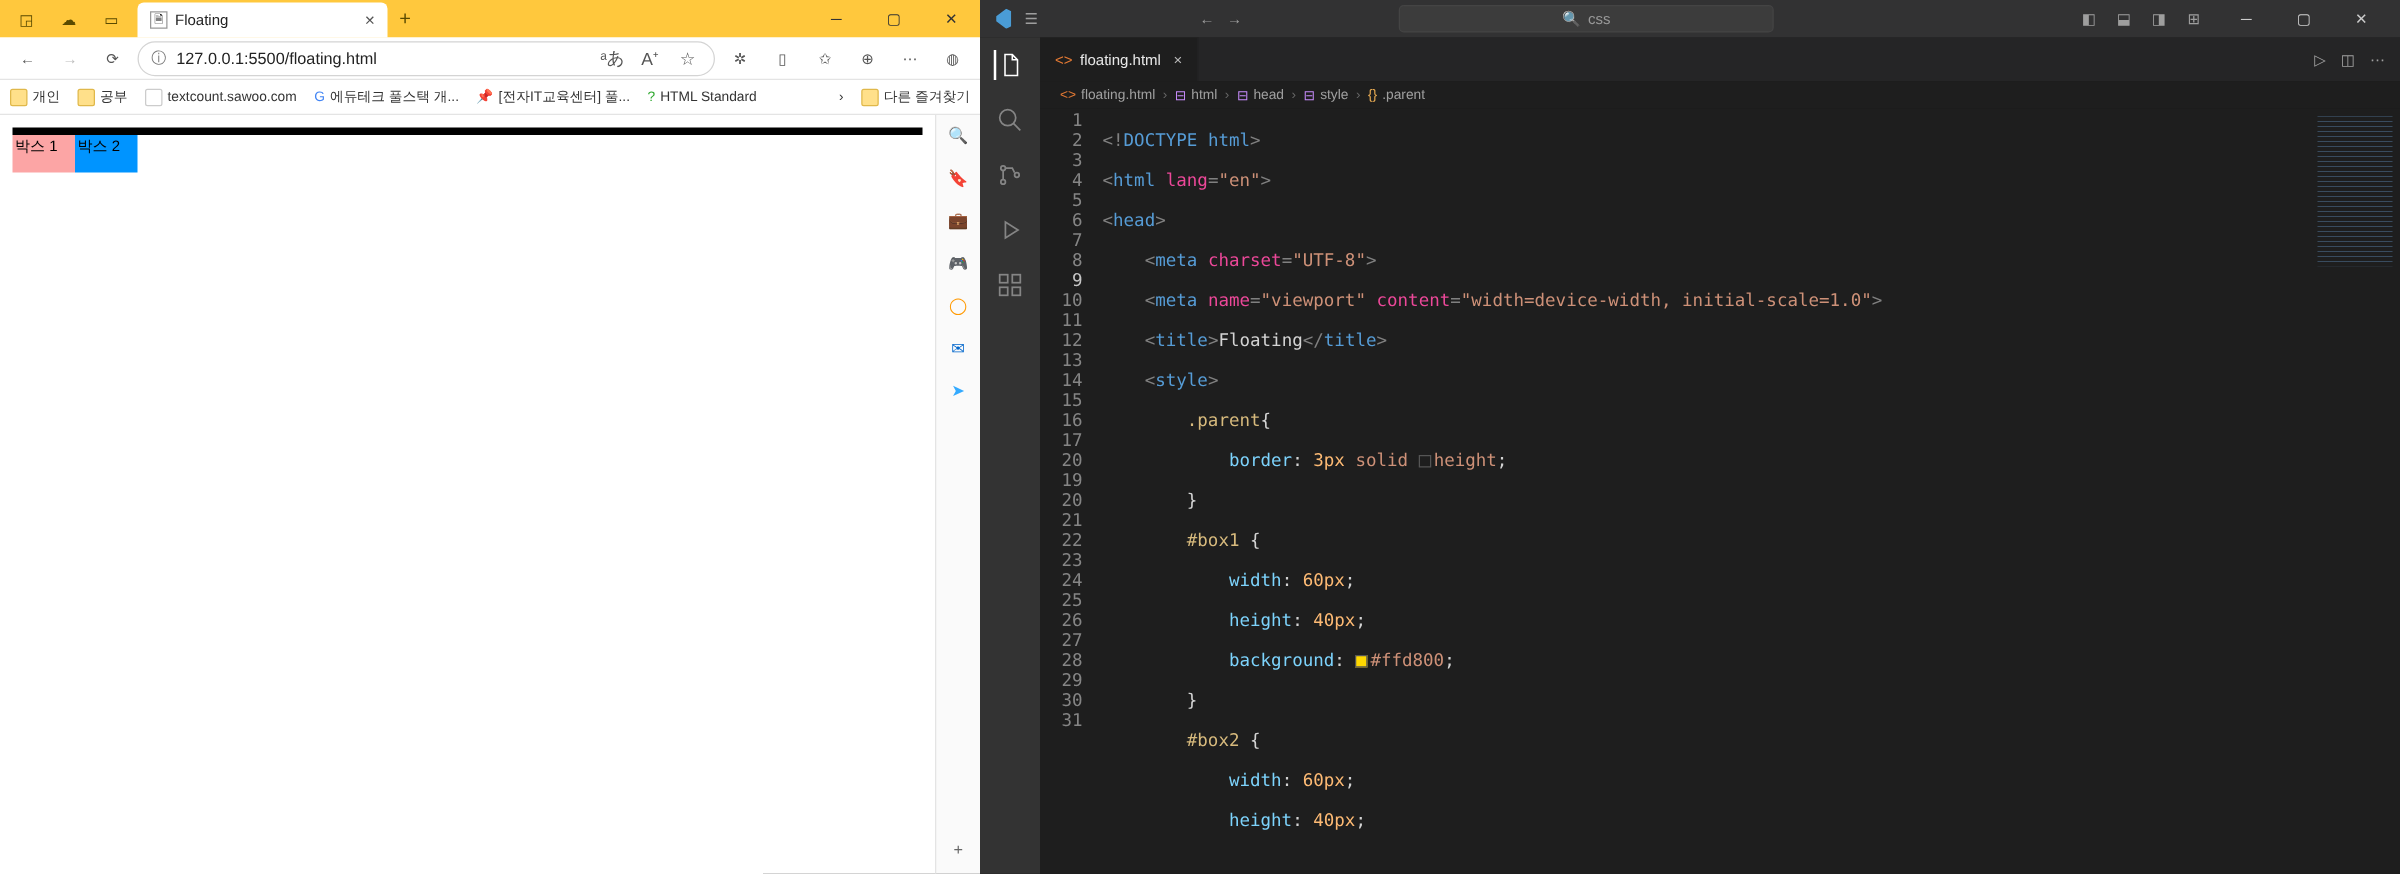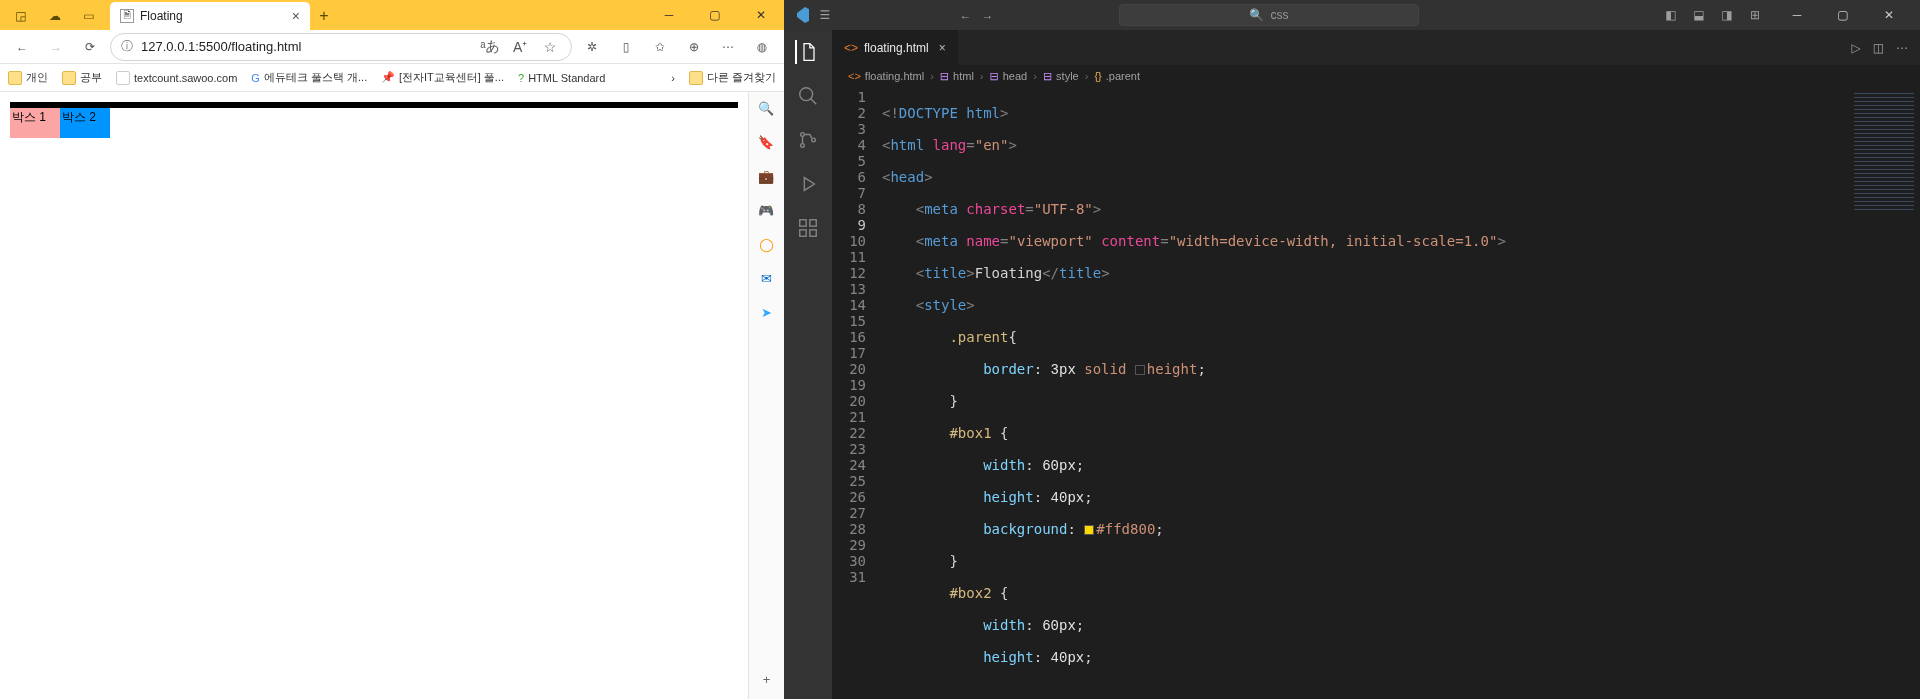--- a/index.html
+++ b/index.html
@@ -76,21 +76,21 @@
 .breadcrumb .bc{ display:flex; align-items:center; gap:4px; }
 .breadcrumb .sep{ color:#666; }
 
 .code-wrap{ flex:1; display:flex; font-family:Consolas,monospace; font-size:14px; line-height:16px; position:relative; }
 .gutter{ width:46px; text-align:right; color:#858585; padding:2px 12px 0 0; background:#1e1e1e; }
 .gutter div{ height:16px; }
 .gutter .cur{ color:#c6c6c6; }
 .code{ flex:1; padding:2px 0 0 0; color:#d4d4d4; white-space:pre; background:#1e1e1e; position:relative; }
 .code .line{ height:16px; padding-left:4px; }
 .tg{color:#569cd6;} .at{color:#ec4899;} .st{color:#ce9178;} .pn{color:#808080;}
-.sel{color:#d7ba7d;} .prop{color:#7dd3fc;} .num{color:#e5e5e5;font-family:Liberation Mono, monospace;} .col{color:#ce9178;}
+.sel{color:#d7ba7d;} .prop{color:#7dd3fc;} .num{color:#fdba74;} .col{color:#ce9178;}
 .swatch{ display:inline-block; width:10px; height:10px; border:1px solid #555; vertical-align:middle; margin-right:2px; }
 .sw-y{ background:#ffd800; } .sw-k{ background:transparent; }
 
 .minimap{ width:88px; background:#1e1e1e; position:relative; }
 .minimap .mm{ position:absolute; top:6px; right:6px; width:60px; height:120px; opacity:0.35; background:repeating-linear-gradient(#6aa0d8 0 1px, transparent 1px 4px); }
 
 svg{ display:block; }
 </style>
 </head>
 <body>

